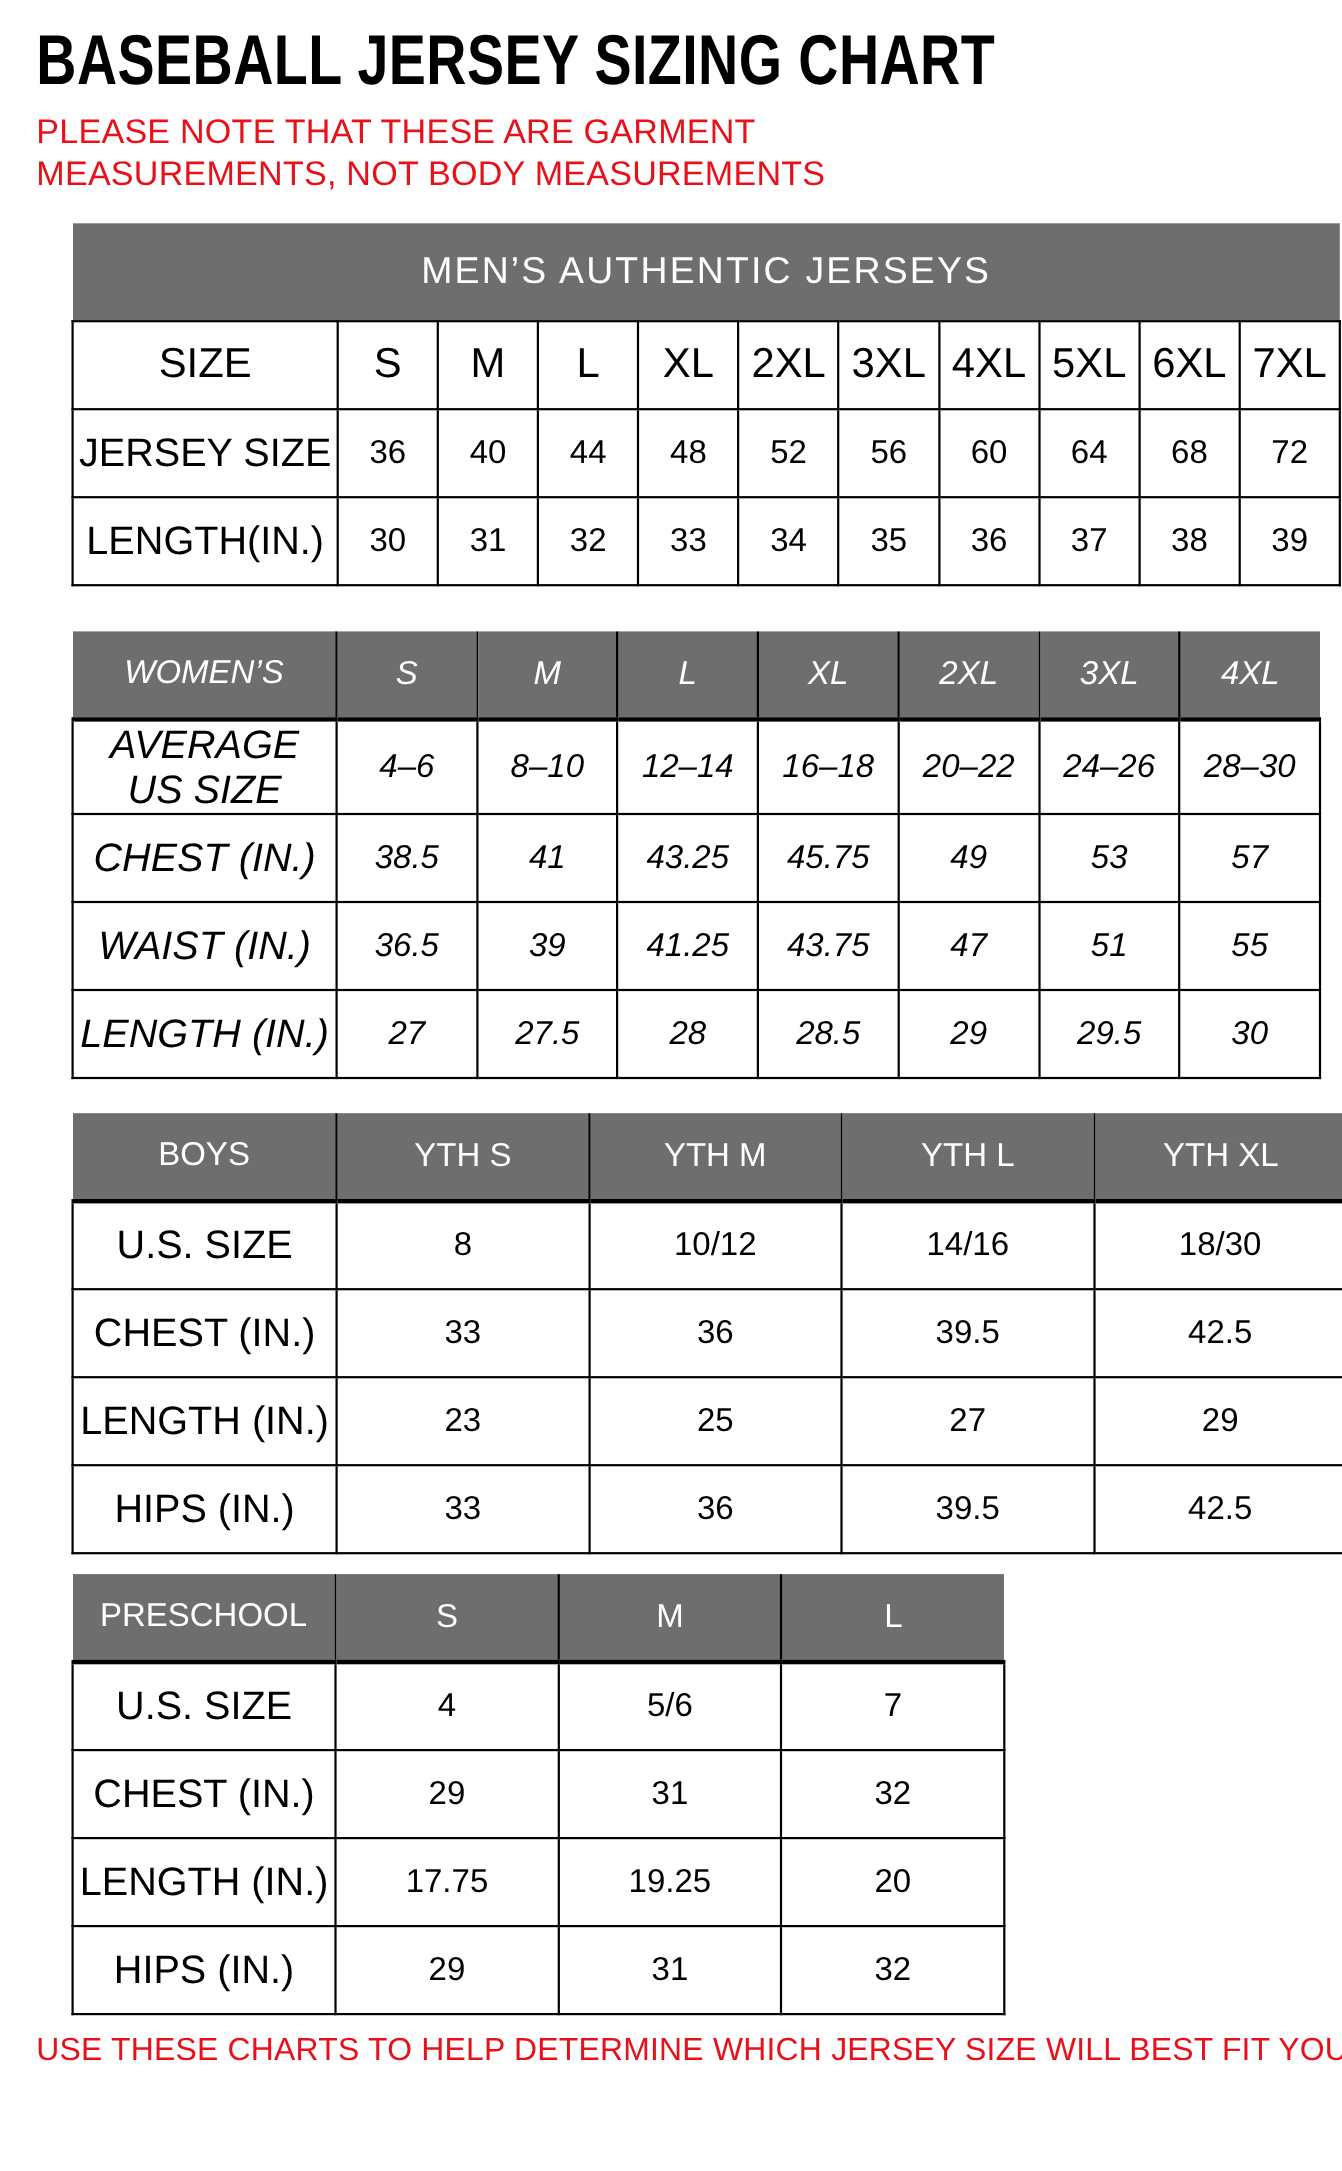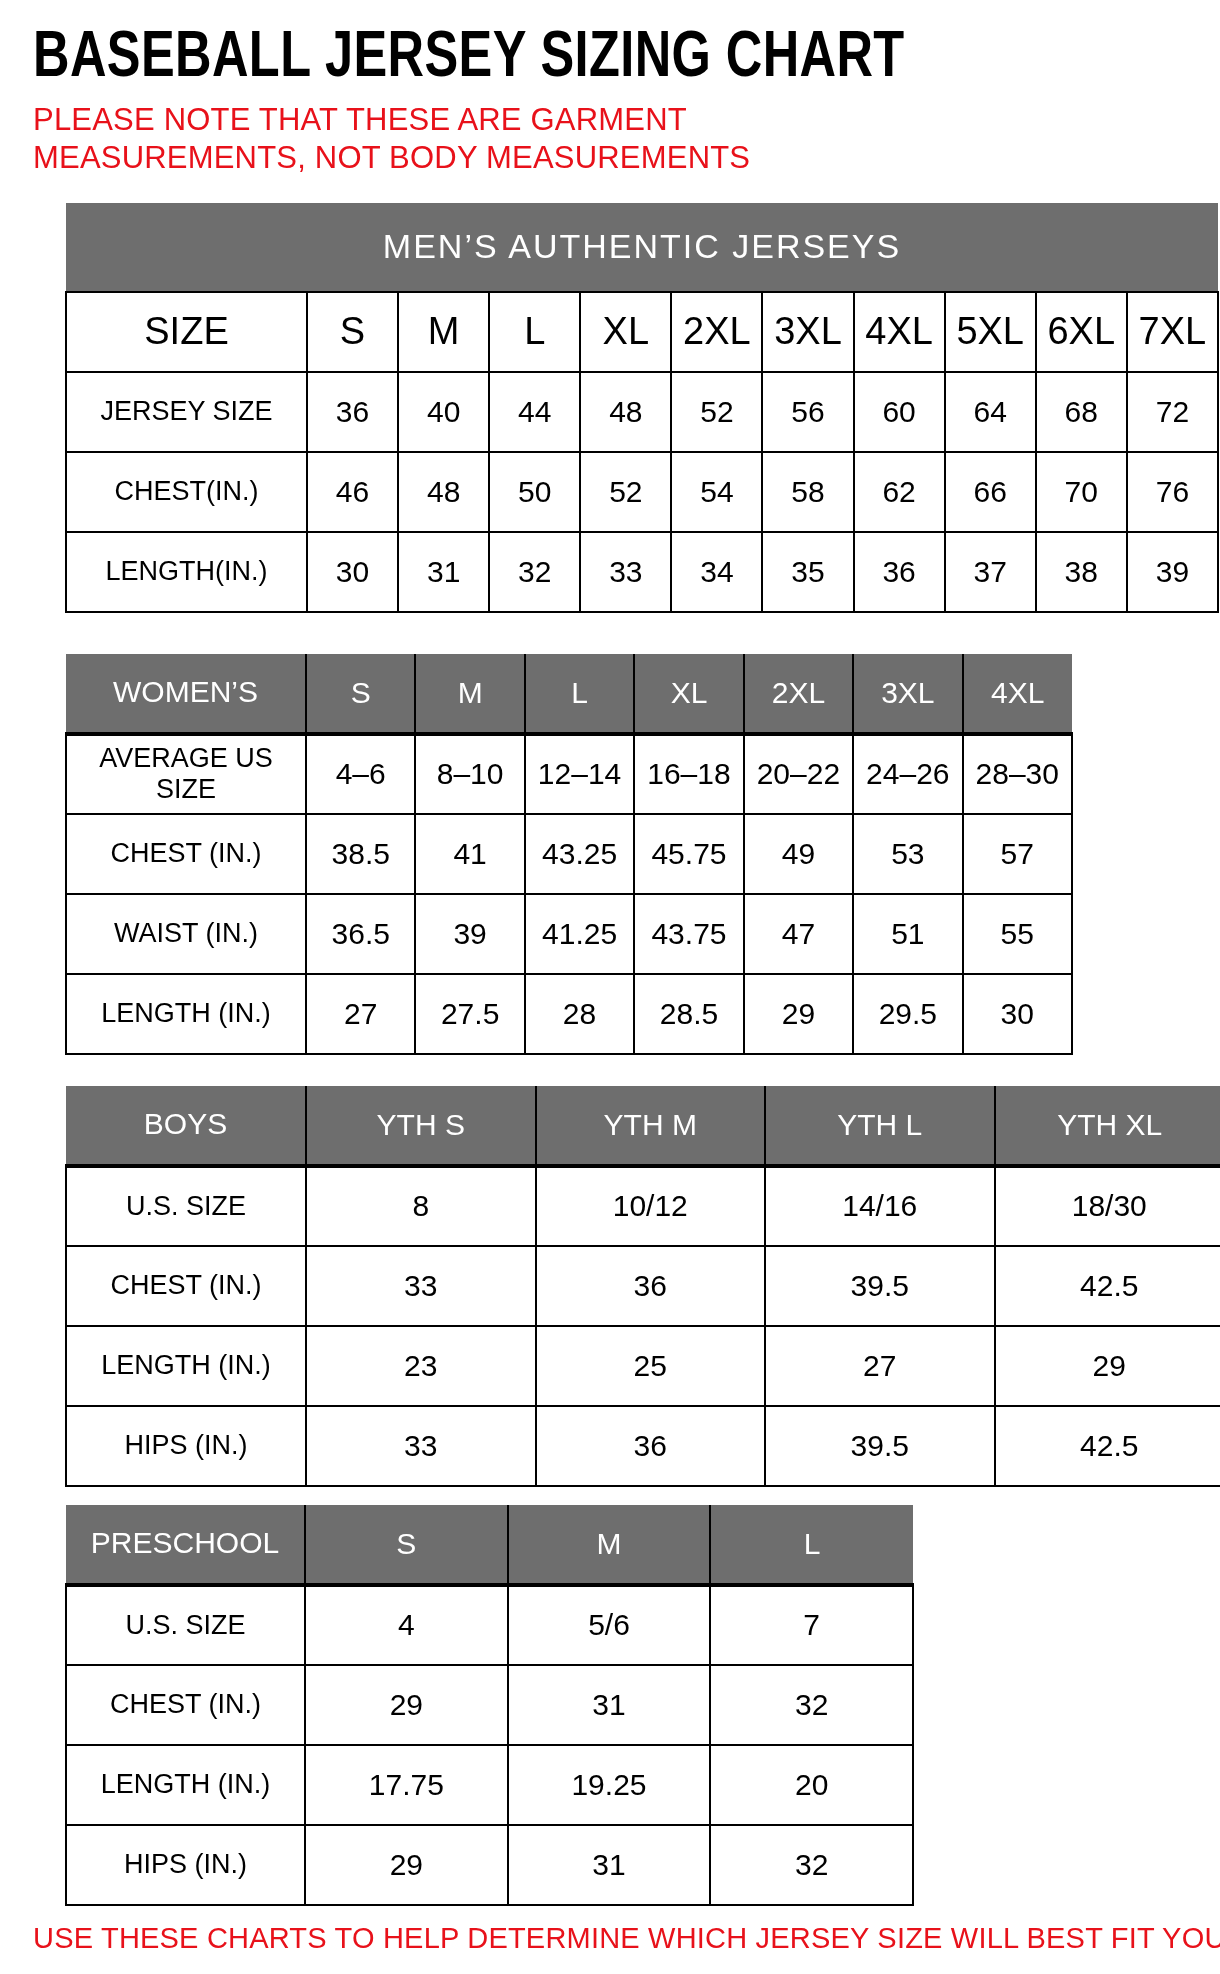--- a/index.html
+++ b/index.html
@@ -46,21 +46,21 @@
   .tbl td{
     border:2px solid var(--border);
     text-align:center;
     vertical-align:middle;
     font-size:30px;
     height:80px;
     padding:0 4px;
     overflow:hidden;
   }
   .tbl td.label{
-    font-size:27px;
+    font-size:36px;
     line-height:1.15;
   }
   .tbl td.banner{
     border:none;
     background:var(--gray);
     color:var(--header-text);
     font-size:34px;
     height:89px;
     letter-spacing:2px;
   }
@@ -71,21 +71,21 @@
     border-bottom-width:4px;
     font-size:30px;
     height:80px;
   }
   .tbl tr.head.gray td:first-child{border-left:none;}
   .tbl tr.head.gray td:last-child{border-right:none;}
   .tbl tr.head.plain td{font-size:38px;}
 
   #tbl-mens{width:1154px;margin-top:26px;}
   #tbl-mens col.label-col{width:241px;}
-  #tbl-womens{width:1008px;margin-top:41px;}
+  #tbl-womens{width:1136px;margin-top:41px;font-style:italic;}
   #tbl-womens col.label-col{width:240px;}
   #tbl-boys{width:1160px;margin-top:31px;}
   #tbl-boys col.label-col{width:240px;}
   #tbl-preschool{width:849px;margin-top:18px;}
   #tbl-preschool col.label-col{width:239px;}
 
   .footer{
     margin:16px 0 0 0;
     color:var(--red);
     font-size:29px;
@@ -139,33 +139,20 @@
             <td class="data">44</td>
             <td class="data">48</td>
             <td class="data">52</td>
             <td class="data">56</td>
             <td class="data">60</td>
             <td class="data">64</td>
             <td class="data">68</td>
             <td class="data">72</td>
           </tr>
           <tr>
-            <td class="label">CHEST(IN.)</td>
-            <td class="data">46</td>
-            <td class="data">48</td>
-            <td class="data">50</td>
-            <td class="data">52</td>
-            <td class="data">54</td>
-            <td class="data">58</td>
-            <td class="data">62</td>
-            <td class="data">66</td>
-            <td class="data">70</td>
-            <td class="data">76</td>
-          </tr>
-          <tr>
             <td class="label">LENGTH(IN.)</td>
             <td class="data">30</td>
             <td class="data">31</td>
             <td class="data">32</td>
             <td class="data">33</td>
             <td class="data">34</td>
             <td class="data">35</td>
             <td class="data">36</td>
             <td class="data">37</td>
             <td class="data">38</td>

